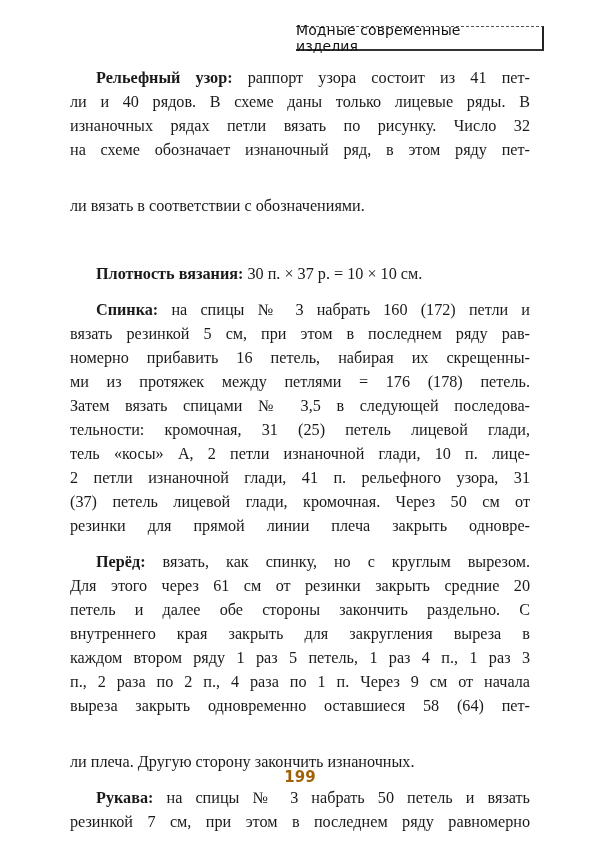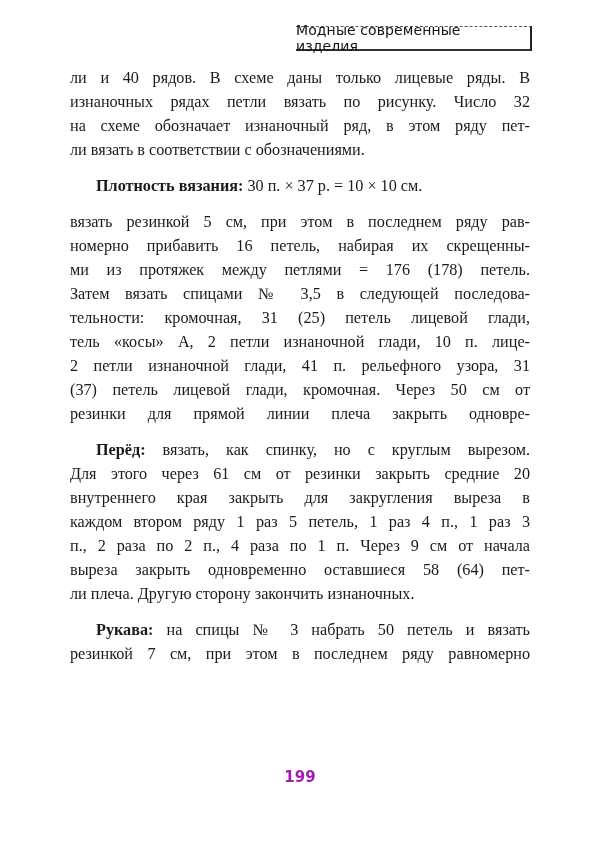--- a/index.html
+++ b/index.html
@@ -12,21 +12,21 @@
       font-family: "Liberation Serif", "DejaVu Serif", serif;
     }
     .header-box {
       position: absolute;
       left: 296px; top: 26px;
       width: 228px; height: 22px;
       border-top: 1px dashed #555;
       border-bottom: 2px solid #333;
       border-right: 2px solid #222;
       display: flex; align-items: center; justify-content: flex-end;
-      padding-right: 6px;
+      padding-right: 18px;
     }
     .header-title {
       font-family: "DejaVu Sans", "Liberation Sans", sans-serif;
       font-size: 14px;
       color: #111;
       letter-spacing: 0.1px;
     }
     .content {
       position: absolute;
       left: 70px; top: 66px;
@@ -35,76 +35,79 @@
     .para { margin: 0; }
     .line {
       display: block;
       font-size: 16.2px;
       line-height: 24px;
       height: 24px;
       white-space: nowrap;
       text-align: justify;
       text-align-last: justify;
     }
-    .line.last { text-align-last: left; }
+    .line.last { text-align-last: left; margin-top: 32px; }
     .line.indent { padding-left: 26px; }
     .bold-run { font-weight: bold; }
     .gap-s { height: 12px; }
     .page-number {
       position: absolute;
       left: 0; right: 0;
       top: 768px;
       text-align: center;
       font-family: "DejaVu Sans", "Liberation Sans", sans-serif;
       font-weight: bold;
       font-size: 15px;
-      color: #a21caf;
+      color: #a16207;
     }
   </style>
 </head>
 <body>
 
 <div class="header-box">
   <span class="header-title">Модные современные изделия</span>
 </div>
 
 <div class="content">
 
   <div class="para">
+    <span class="line indent"><span class="bold-run">Рельефный узор:</span><span> раппорт узора состоит из 41 пет-</span></span>
     <span class="line">ли и 40 рядов. В схеме даны только лицевые ряды. В</span>
     <span class="line">изнаночных рядах петли вязать по рисунку. Число 32</span>
     <span class="line">на схеме обозначает изнаночный ряд, в этом ряду пет-</span>
     <span class="line last">ли вязать в соответствии с обозначениями.</span>
   </div>
 
   <div class="gap-s"></div>
 
   <div class="para">
     <span class="line indent last"><span class="bold-run">Плотность вязания:</span><span> 30 п. × 37 р. = 10 × 10 см.</span></span>
   </div>
 
   <div class="gap-s"></div>
 
   <div class="para">
+    <span class="line indent"><span class="bold-run">Спинка:</span><span> на спицы № 3 набрать 160 (172) петли и</span></span>
     <span class="line">вязать резинкой 5 см, при этом в последнем ряду рав-</span>
     <span class="line">номерно прибавить 16 петель, набирая их скрещенны-</span>
     <span class="line">ми из протяжек между петлями = 176 (178) петель.</span>
     <span class="line">Затем вязать спицами № 3,5 в следующей последова-</span>
     <span class="line">тельности: кромочная, 31 (25) петель лицевой глади,</span>
     <span class="line">тель «косы» А, 2 петли изнаночной глади, 10 п. лице-</span>
     <span class="line">2 петли изнаночной глади, 41 п. рельефного узора, 31</span>
     <span class="line">(37) петель лицевой глади, кромочная. Через 50 см от</span>
     <span class="line">резинки для прямой линии плеча закрыть одновре-</span>
   </div>
 
   <div class="gap-s"></div>
 
   <div class="para">
     <span class="line indent"><span class="bold-run">Перёд:</span><span> вязать, как спинку, но с круглым вырезом.</span></span>
     <span class="line">Для этого через 61 см от резинки закрыть средние 20</span>
+    <span class="line">петель и далее обе стороны закончить раздельно. С</span>
     <span class="line">внутреннего края закрыть для закругления выреза в</span>
     <span class="line">каждом втором ряду 1 раз 5 петель, 1 раз 4 п., 1 раз 3</span>
     <span class="line">п., 2 раза по 2 п., 4 раза по 1 п. Через 9 см от начала</span>
     <span class="line">выреза закрыть одновременно оставшиеся 58 (64) пет-</span>
     <span class="line last">ли плеча. Другую сторону закончить изнаночных.</span>
   </div>
 
   <div class="gap-s"></div>
 
   <div class="para">

